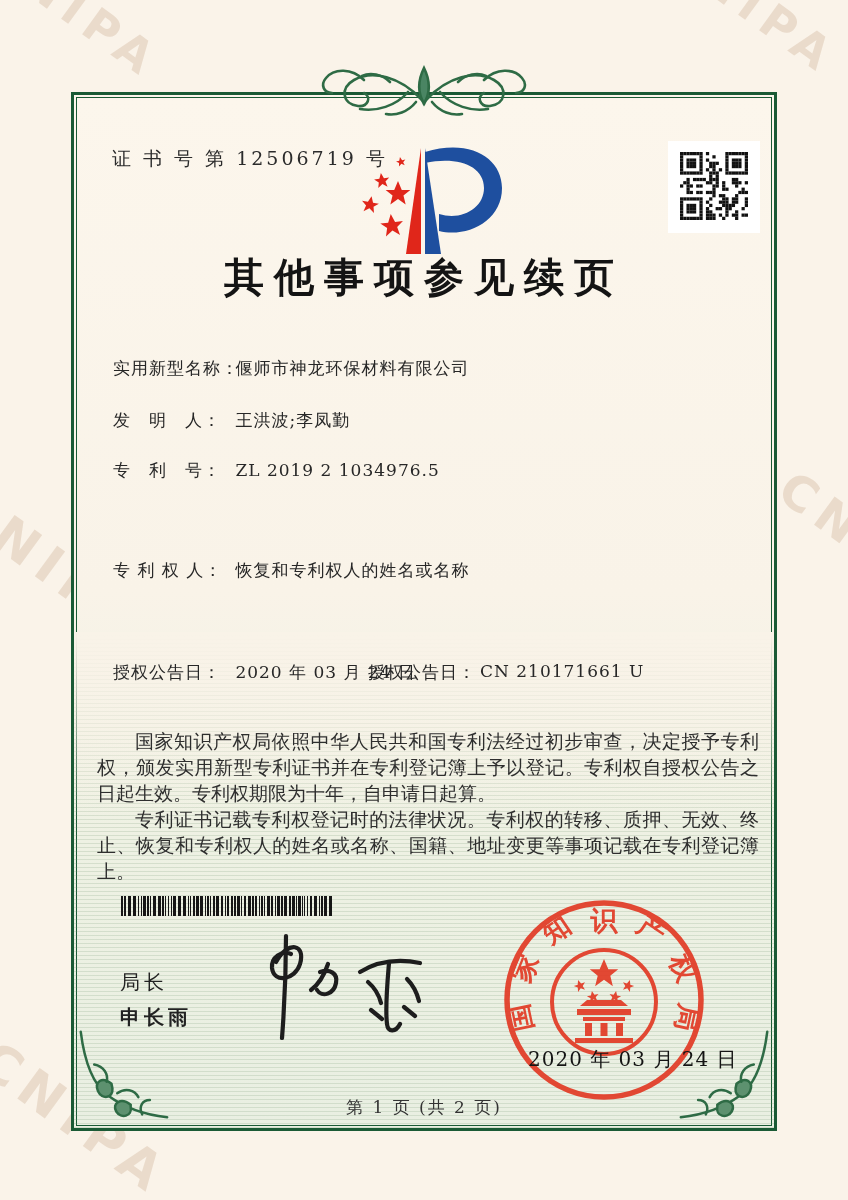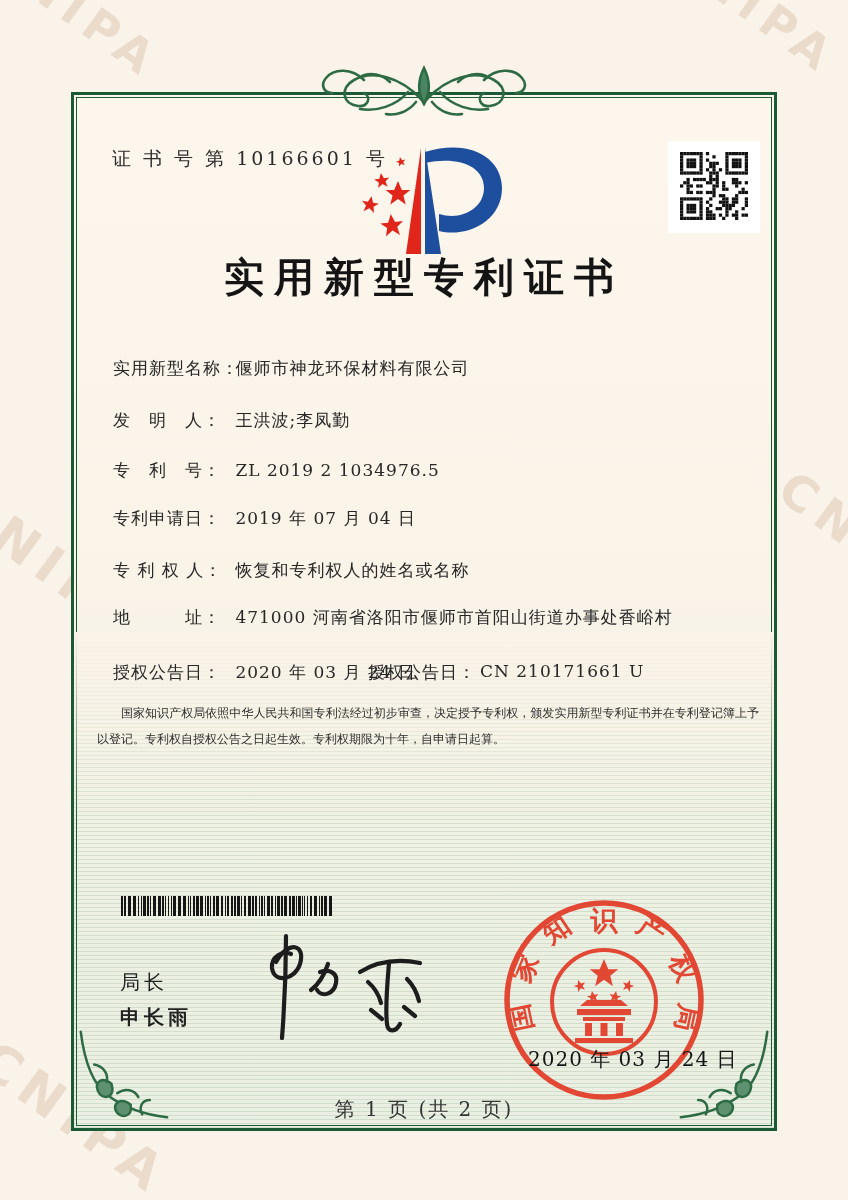--- a/index.html
+++ b/index.html
@@ -40,31 +40,31 @@
   .qr{position:absolute;left:12px;top:11px;width:68px;height:68px;}
   .title{left:71px;top:250px;width:706px;text-align:center;font-size:40px;
          font-weight:bold;color:#141414;letter-spacing:10px;}
   .row{left:113px;height:24px;font-size:17px;color:#272727;white-space:nowrap;}
   .row .lab{display:inline-block;width:117px;letter-spacing:1px;}
   .row .val{letter-spacing:1px;}
   .r1{top:357px;} .r2{top:409px;} .r3{top:459px;} .r4{top:507px;}
   .r5{top:559px;} .r6{top:606px;} .r7{top:661px;}
   .r7 .lab2{position:absolute;left:255px;letter-spacing:1px;}
   .r7 .val2{position:absolute;left:367px;letter-spacing:1px;text-align:center;}
-  .paras{left:97px;top:700px;width:662px;font-size:12px;line-height:26px;
+  .paras{left:97px;top:728px;width:662px;font-size:19px;line-height:26px;
          color:#2e2e2e;text-align:justify;}
   .paras p{margin:0;text-indent:2em;}
   .barcode{left:121px;top:896px;width:216px;height:20px;}
   .barcode i{display:inline-block;height:100%;background:#161616;vertical-align:top;}
   .signer{left:120px;font-size:20px;color:#222;letter-spacing:4px;}
   .signer-title{top:969px;} .signer-name{top:1004px;font-weight:bold;}
   .signature{left:248px;top:932px;width:205px;height:112px;}
   .seal{left:494px;top:890px;width:220px;height:220px;z-index:3;}
   .seal-date{left:528px;top:1046px;font-size:20px;color:#141414;letter-spacing:1px;z-index:4;}
-  .pageno{left:71px;top:1096px;width:706px;text-align:center;font-size:20px;
+  .pageno{left:71px;top:1096px;width:706px;text-align:center;font-size:17px;
           color:#333;letter-spacing:2px;}
   .footer-note{left:299px;top:1141px;width:172px;height:34px;line-height:34px;
           background:#fffdf7;text-align:center;font-size:17px;color:#2b2b2b;letter-spacing:2px;}
   .green{stroke:#2e6b45;fill:none;stroke-width:2.6;stroke-linecap:round;}
 </style>
 </head>
 <body>
 
 <div class="page">
 
@@ -121,21 +121,21 @@
         <path d="M6,4 C10,36 18,58 34,70 C50,82 70,90 96,93"></path>
         <path d="M38,58 C28,50 20,56 24,66 C28,75 40,73 39,63 Z" fill="#5d916f"></path>
         <path d="M58,80 C48,72 38,78 43,87 C48,95 60,92 58,82 Z" fill="#5d916f"></path>
         <path d="M20,38 C30,40 35,48 33,56"></path>
         <path d="M70,90 C66,82 70,75 78,75"></path>
         <path d="M44,68 C52,62 62,64 66,72"></path>
       </g>
     </svg>
   </div>
 
-  <div class="abs certno">证 书 号 第 10166601 号</div>
+  <div class="abs certno">证 书 号 第 12506719 号</div>
 
   <div class="abs logo">
     <svg viewBox="0 0 164 124" width="164" height="124">
       <defs>
         <polygon id="st" points="0,-10 2.9,-3.1 9.5,-3.1 4.2,1.2 5.9,8.1 0,3.8 -5.9,8.1 -4.2,1.2 -9.5,-3.1 -2.9,-3.1"></polygon>
       </defs>
       <polygon points="58,118 73,12 73,118" fill="#e0261a"></polygon>
       <polygon points="77,118 77,12 93,118" fill="#1e4f9f"></polygon>
       <path d="M77,16 C122,2 154,22 154,52 C154,86 118,102 91,95 L91,78 C114,85 136,72 136,52 C136,30 110,20 77,27 Z" fill="#1e4f9f"></path>
       <g fill="#e0261a">
@@ -352,55 +352,48 @@
         <rect x="19.42857142857143" y="45.333333333333336" width="3.238095238095238" height="3.238095238095238" fill="#111"></rect>
         <rect x="19.42857142857143" y="48.57142857142857" width="3.238095238095238" height="3.238095238095238" fill="#111"></rect>
         <rect x="19.42857142857143" y="51.80952380952381" width="3.238095238095238" height="3.238095238095238" fill="#111"></rect>
         <rect x="19.42857142857143" y="55.04761904761905" width="3.238095238095238" height="3.238095238095238" fill="#111"></rect>
         <rect x="19.42857142857143" y="58.285714285714285" width="3.238095238095238" height="3.238095238095238" fill="#111"></rect>
         <rect x="19.42857142857143" y="61.523809523809526" width="3.238095238095238" height="3.238095238095238" fill="#111"></rect>
         <rect x="19.42857142857143" y="64.76190476190476" width="3.238095238095238" height="3.238095238095238" fill="#111"></rect>
       </svg>
   </div>
 
-  <div class="abs title">实用新型专利证书</div>
+  <div class="abs title">其他事项参见续页</div>
 
   <div class="abs row r1">
     <span class="lab">实用新型名称：</span>
     <span class="val">偃师市神龙环保材料有限公司</span>
   </div>
   <div class="abs row r2">
     <span class="lab">发　明　人：</span>
     <span class="val">王洪波;李凤勤</span>
   </div>
   <div class="abs row r3">
     <span class="lab">专　利　号：</span>
     <span class="val">ZL 2019 2 1034976.5</span>
   </div>
-  <div class="abs row r4">
-    <span class="lab">专利申请日：</span>
-    <span class="val">2019 年 07 月 04 日</span>
-  </div>
   <div class="abs row r5">
     <span class="lab">专 利 权 人：</span>
     <span class="val">恢复和专利权人的姓名或名称</span>
-  </div>
-  <div class="abs row r6">
-    <span class="lab">地　　　址：</span>
-    <span class="val">471000 河南省洛阳市偃师市首阳山街道办事处香峪村</span>
   </div>
   <div class="abs row r7">
     <span class="lab">授权公告日：</span>
     <span class="val">2020 年 03 月 24 日</span>
     <span class="lab2">授权公告日：</span>
     <span class="val2">CN 210171661 U</span>
   </div>
 
   <div class="abs paras">
     <p>国家知识产权局依照中华人民共和国专利法经过初步审查，决定授予专利权，颁发实用新型专利证书并在专利登记簿上予以登记。专利权自授权公告之日起生效。专利权期限为十年，自申请日起算。</p>
+    <p>专利证书记载专利权登记时的法律状况。专利权的转移、质押、无效、终止、恢复和专利权人的姓名或名称、国籍、地址变更等事项记载在专利登记簿上。</p>
   </div>
 
   <div class="abs barcode" id="barcode"><i style="width: 2px; margin-right: 1px;"></i><i style="width: 2px; margin-right: 2px;"></i><i style="width: 3px; margin-right: 2px;"></i><i style="width: 3px; margin-right: 2px;"></i><i style="width: 1px; margin-right: 2px;"></i><i style="width: 1px; margin-right: 1px;"></i><i style="width: 3px; margin-right: 1px;"></i><i style="width: 2px; margin-right: 1px;"></i><i style="width: 1px; margin-right: 2px;"></i><i style="width: 3px; margin-right: 2px;"></i><i style="width: 3px; margin-right: 1px;"></i><i style="width: 2px; margin-right: 1px;"></i><i style="width: 1px; margin-right: 2px;"></i><i style="width: 1px; margin-right: 2px;"></i><i style="width: 1px; margin-right: 1px;"></i><i style="width: 3px; margin-right: 2px;"></i><i style="width: 3px; margin-right: 2px;"></i><i style="width: 3px; margin-right: 2px;"></i><i style="width: 1px; margin-right: 1px;"></i><i style="width: 1px; margin-right: 2px;"></i><i style="width: 2px; margin-right: 1px;"></i><i style="width: 3px; margin-right: 1px;"></i><i style="width: 3px; margin-right: 2px;"></i><i style="width: 1px; margin-right: 1px;"></i><i style="width: 2px; margin-right: 1px;"></i><i style="width: 1px; margin-right: 2px;"></i><i style="width: 2px; margin-right: 1px;"></i><i style="width: 3px; margin-right: 2px;"></i><i style="width: 2px; margin-right: 2px;"></i><i style="width: 1px; margin-right: 1px;"></i><i style="width: 2px; margin-right: 2px;"></i><i style="width: 2px; margin-right: 1px;"></i><i style="width: 2px; margin-right: 1px;"></i><i style="width: 3px; margin-right: 1px;"></i><i style="width: 1px; margin-right: 2px;"></i><i style="width: 2px; margin-right: 2px;"></i><i style="width: 3px; margin-right: 1px;"></i><i style="width: 2px; margin-right: 1px;"></i><i style="width: 2px; margin-right: 2px;"></i><i style="width: 1px; margin-right: 1px;"></i><i style="width: 2px; margin-right: 1px;"></i><i style="width: 1px; margin-right: 2px;"></i><i style="width: 3px; margin-right: 1px;"></i><i style="width: 2px; margin-right: 2px;"></i><i style="width: 1px; margin-right: 1px;"></i><i style="width: 3px; margin-right: 1px;"></i><i style="width: 2px; margin-right: 1px;"></i><i style="width: 3px; margin-right: 2px;"></i><i style="width: 2px; margin-right: 1px;"></i><i style="width: 3px; margin-right: 1px;"></i><i style="width: 1px; margin-right: 1px;"></i><i style="width: 3px; margin-right: 1px;"></i><i style="width: 1px; margin-right: 1px;"></i><i style="width: 1px; margin-right: 2px;"></i><i style="width: 1px; margin-right: 2px;"></i><i style="width: 2px; margin-right: 2px;"></i><i style="width: 3px; margin-right: 2px;"></i><i style="width: 1px; margin-right: 1px;"></i><i style="width: 2px; margin-right: 1px;"></i><i style="width: 3px; margin-right: 2px;"></i><i style="width: 3px; margin-right: 2px;"></i></div>
 
   <div class="abs signer signer-title">局长</div>
   <div class="abs signer signer-name">申长雨</div>
 
   <div class="abs signature">
     <svg viewBox="0 0 205 112" width="205" height="112">
       <g stroke="#1d1d1d" stroke-width="4.2" fill="none" stroke-linecap="round" stroke-linejoin="round">

